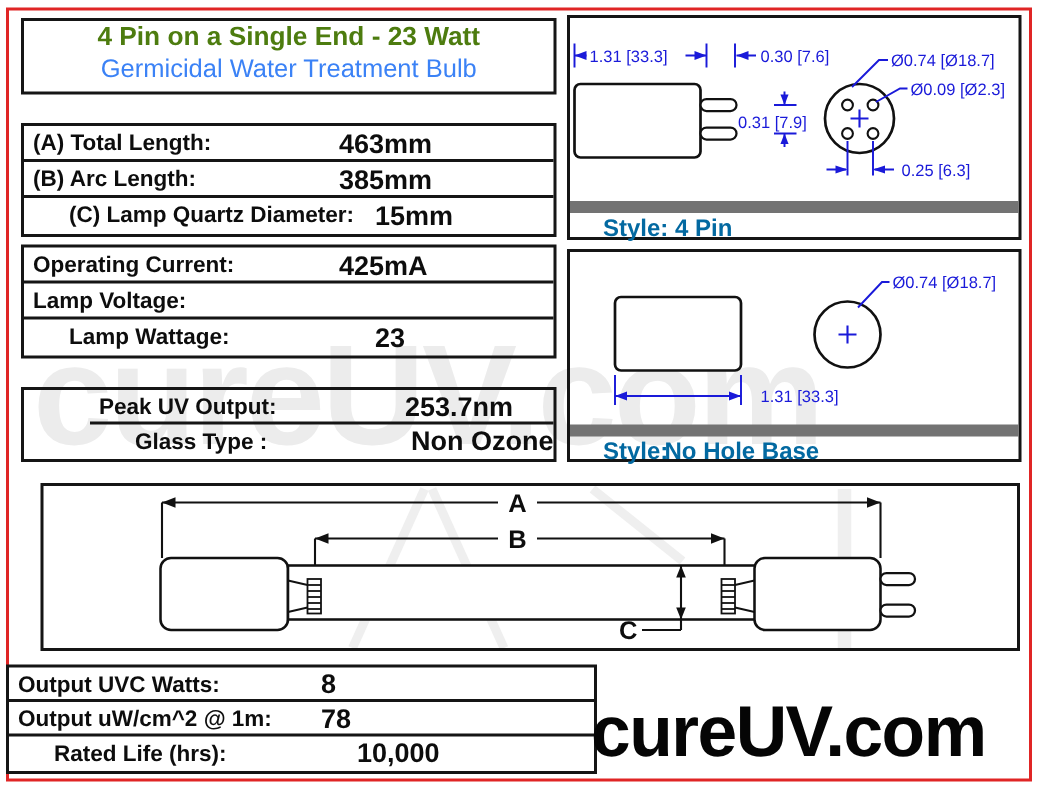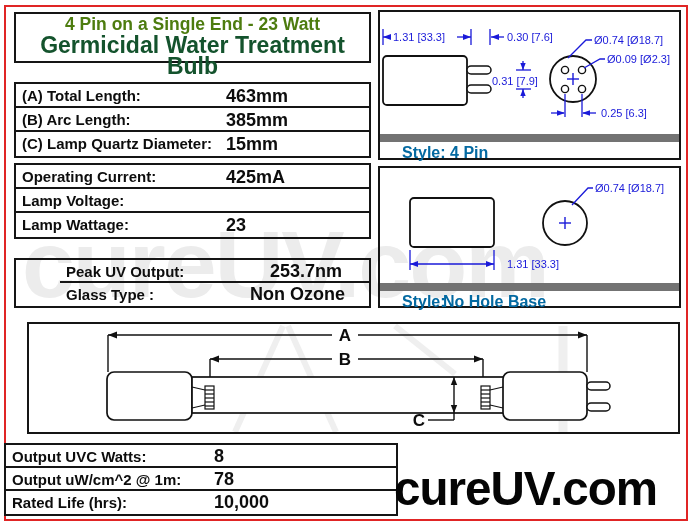--- a/index.html
+++ b/index.html
@@ -16,25 +16,25 @@
     position:absolute; left:22px; top:210px; z-index:0;
     font-size:95px; font-weight:bold; letter-spacing:-2px;
     color:#ececec; white-space:nowrap;
   }
   
   .title-box {
     position:absolute; left:14px; top:12px; width:357px; height:51px;
     border:2px solid #151515; text-align:center; z-index:1;
   }
   .title-line { font-size:17.5px; font-weight:bold; color:#4d7c0f; margin-top:0; line-height:21px;}
-  .subtitle-line { font-size:23px; font-weight:700; color:#14532d; line-height:21px;}
+  .subtitle-line { font-size:17px; font-weight:400; color:#3b82f6; line-height:21px;}
   
   .spec-table { position:absolute; left:14px; width:357px; border:2px solid #151515; z-index:1; }
   .spec-row { position:relative; border-bottom:2px solid #151515; }
-  .spec-row:last-child { border-bottom:none; }
+  .spec-row:last-child { border-bottom:none;margin-left:24px; }
   .spec-label { position:absolute; left:6px; top:0; font-weight:bold; font-size:15px; color:#0d0d0d; white-space:nowrap;}
   .spec-value { position:absolute; left:210px; top:0; font-weight:bold; font-size:18px; color:#0d0d0d; white-space:nowrap;}
   .t1 .spec-row { height:24px; } .t1 .spec-label,.t1 .spec-value{ line-height:24px; }
   .t2 .spec-row { height:24px;padding-left:32px; } .t2 .spec-label,.t2 .spec-value{ line-height:24px; }
   .t3 .spec-row { height:23px; } .t3 .spec-label,.t3 .spec-value{ line-height:23px; }
   .t4 .spec-row { height:23px; } .t4 .spec-label,.t4 .spec-value{ line-height:23px; }
   .t4 { left:4px; width:394px; }
   .t4 .spec-value { left:208px; }
   
   .draw-box { position:absolute; left:378px; width:303px; border:2px solid #151515; z-index:1; }

